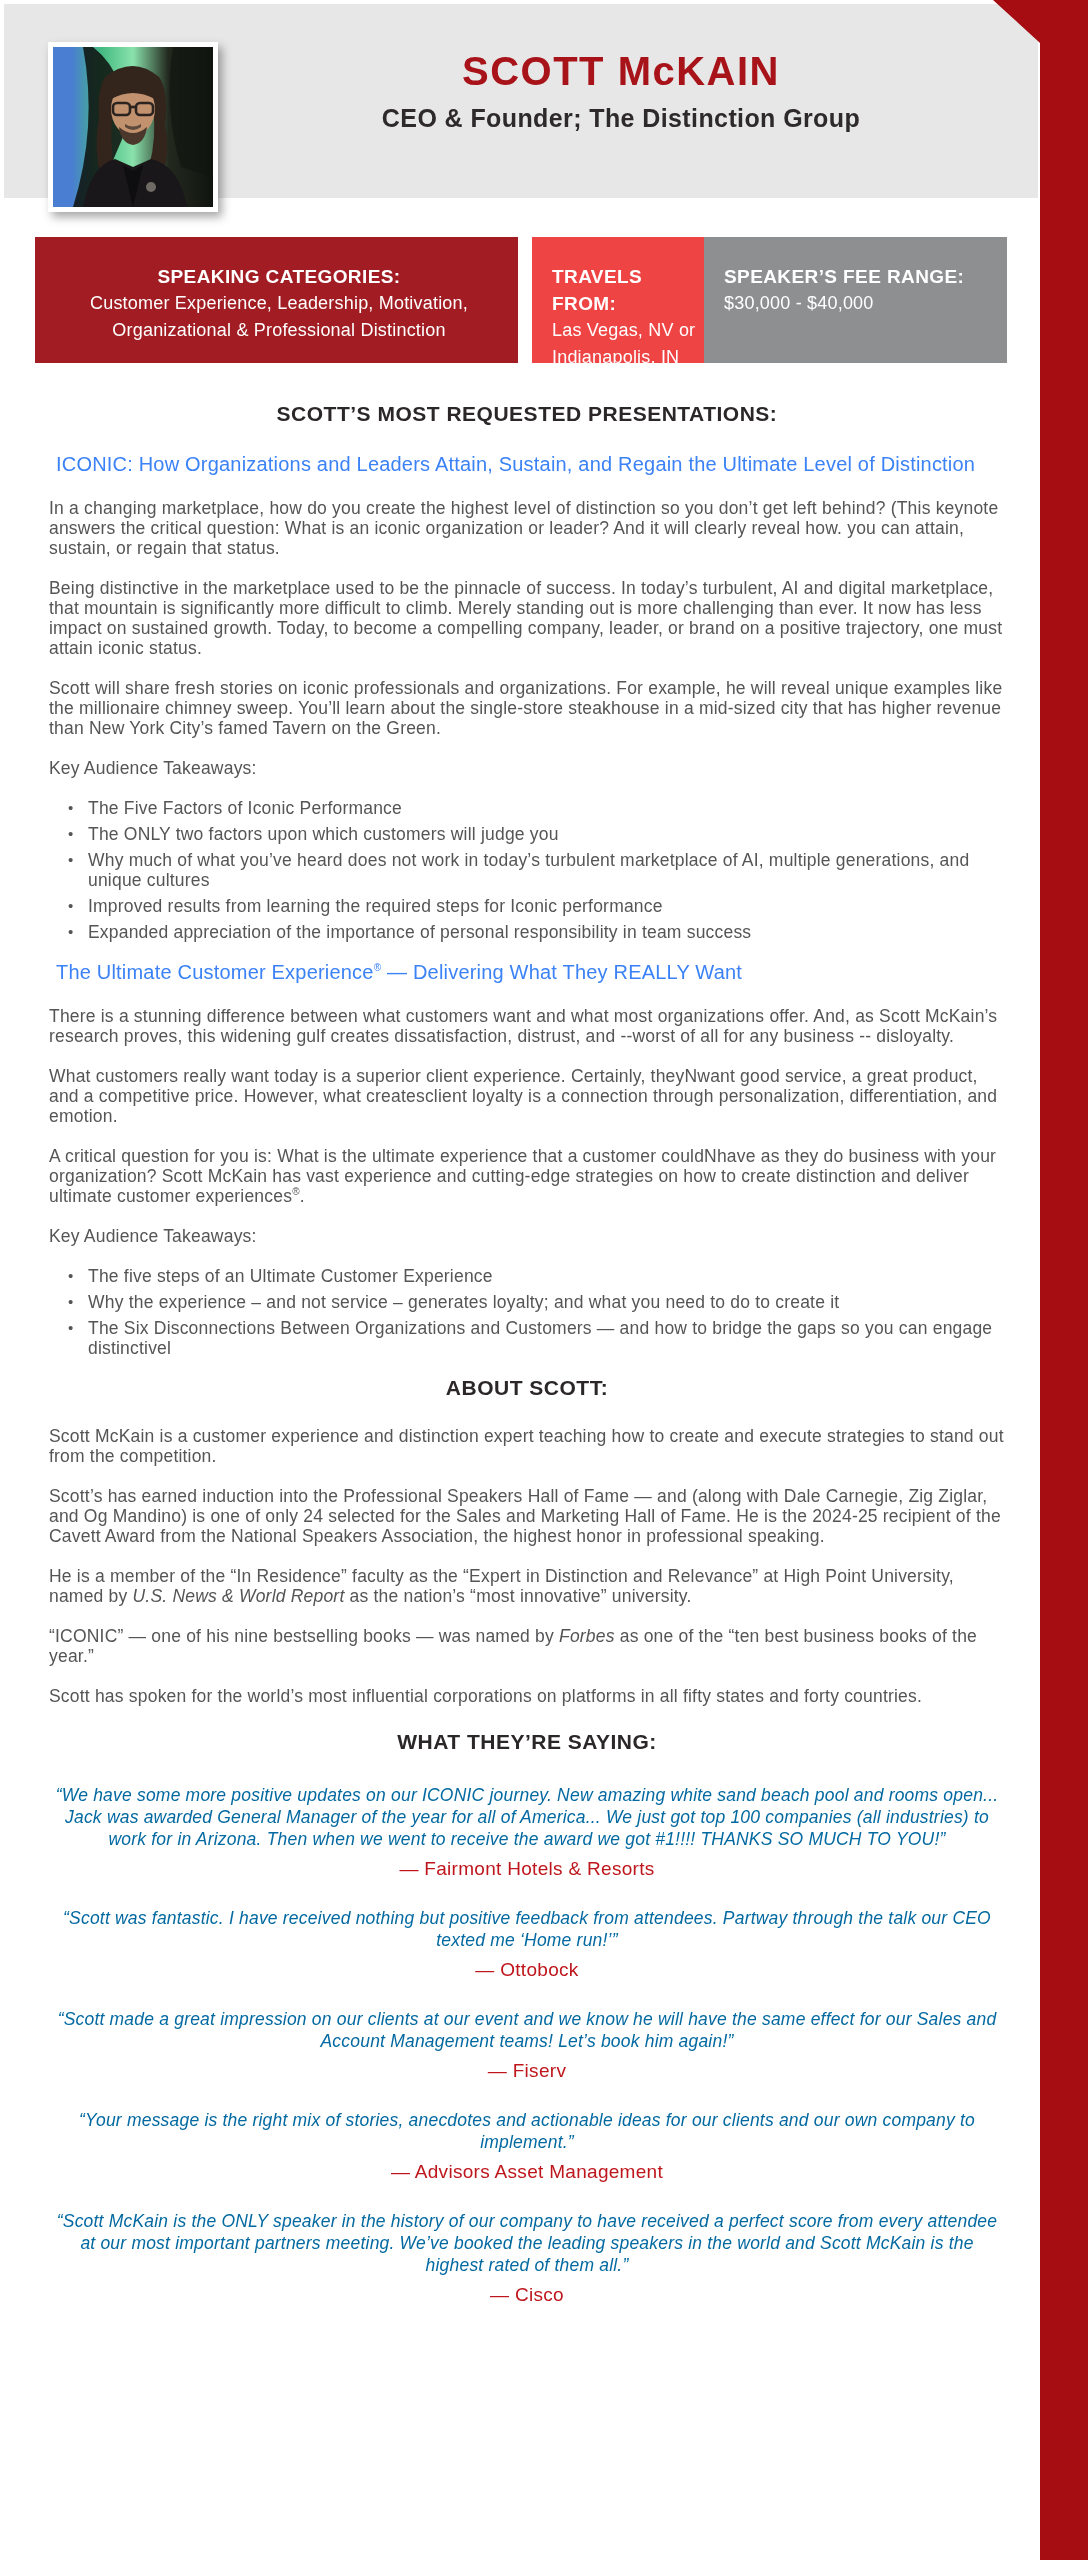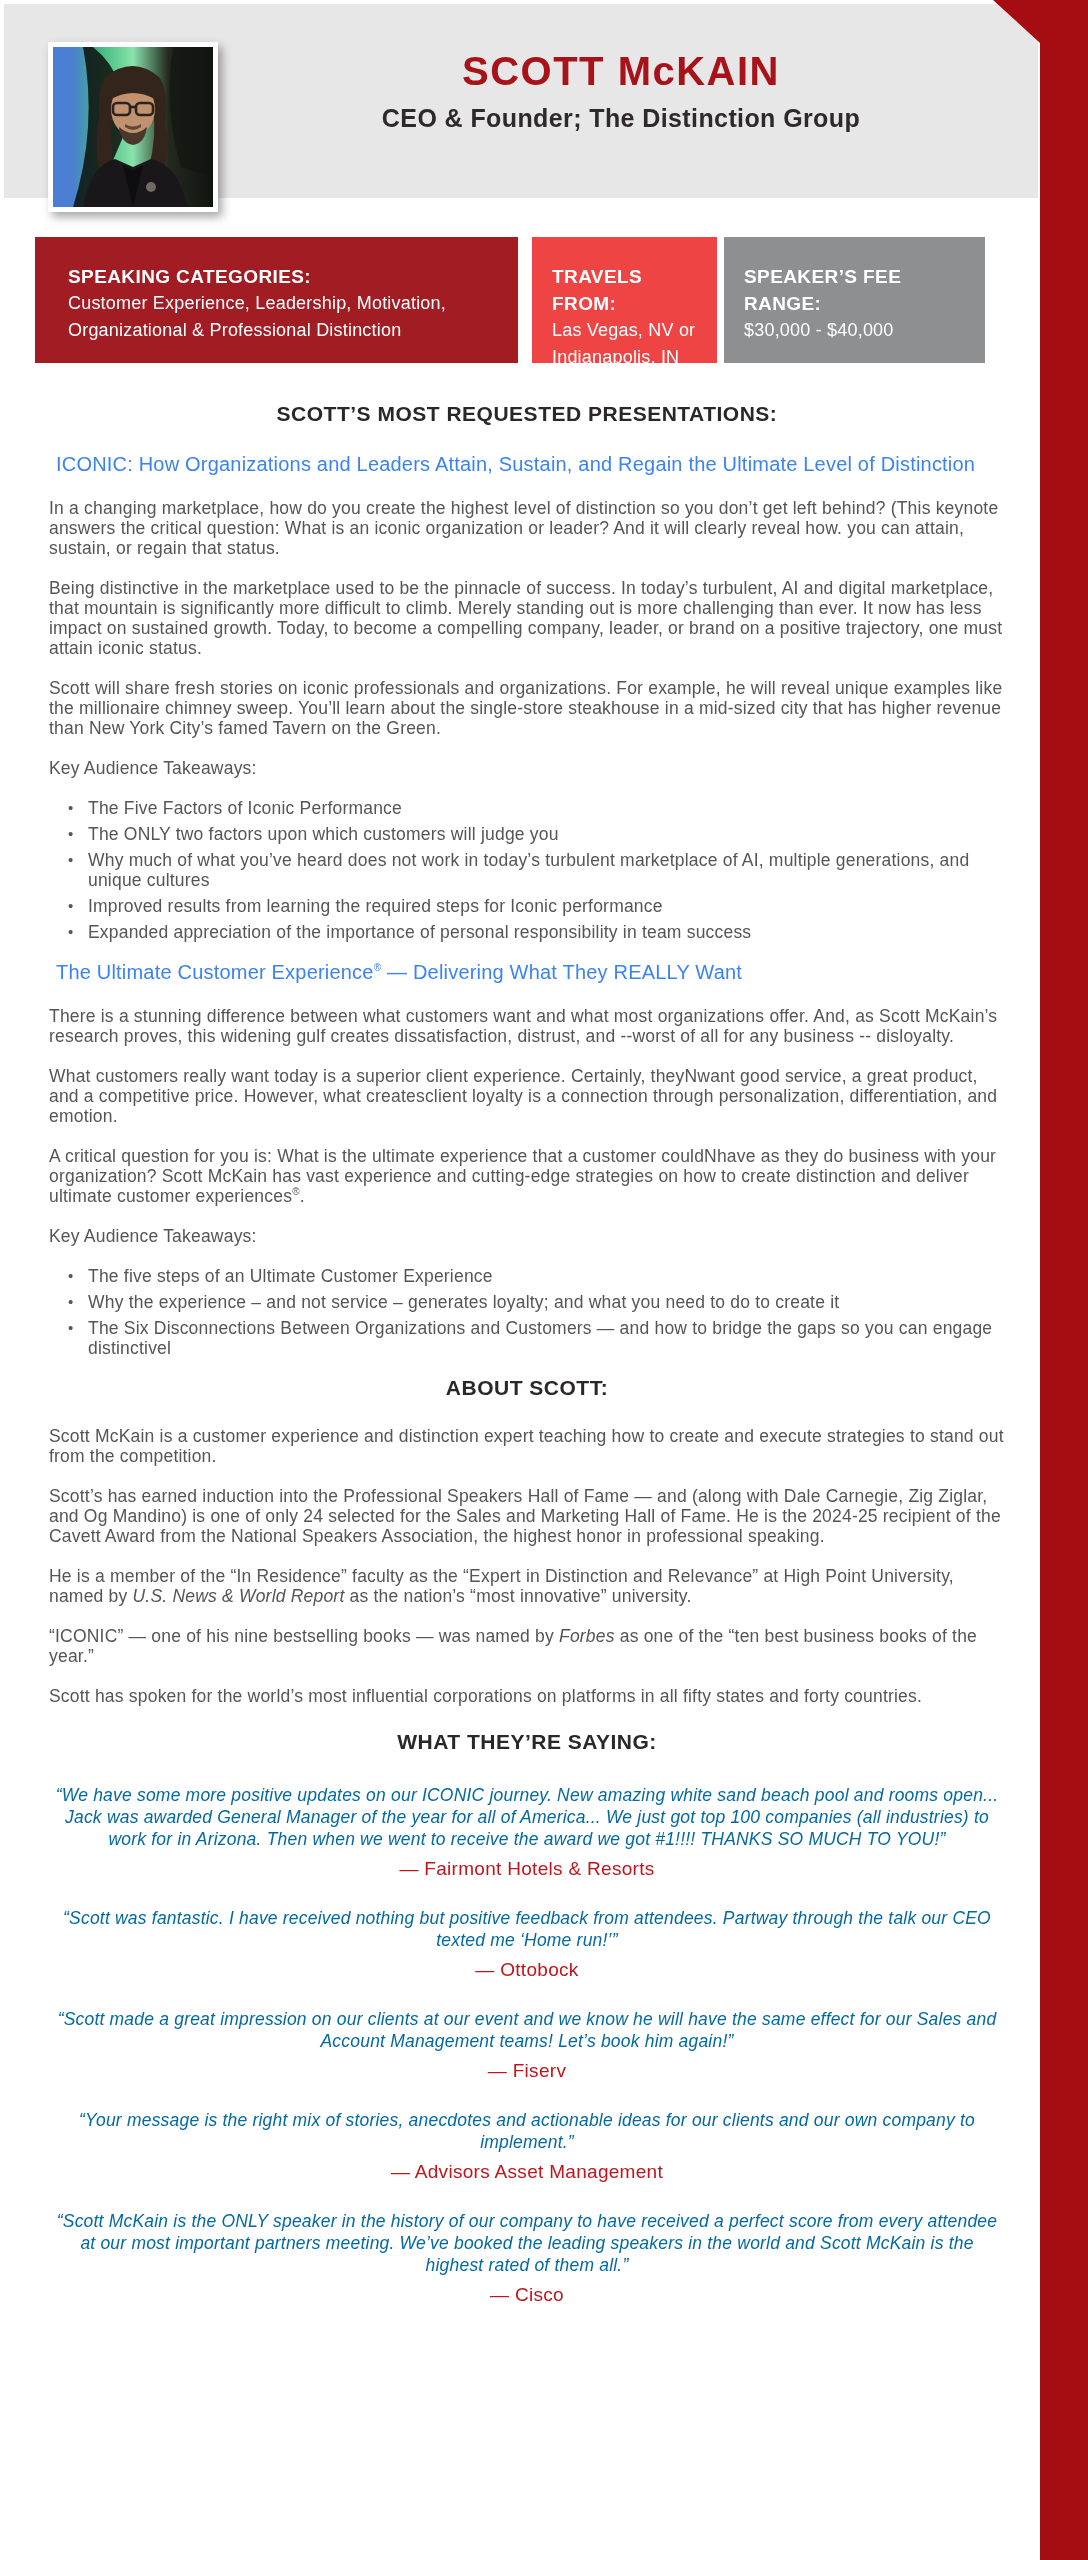--- a/index.html
+++ b/index.html
@@ -37,23 +37,23 @@
     font-size:40px; font-weight:bold; color:#a8131a; letter-spacing:1.5px;
     line-height:44px; margin:5px;text-align:center;
   }
   .speaker-title {
     font-size:25px; font-weight:bold; color:#2e2a2b; letter-spacing:0.4px;
     line-height:30px; margin:10px 0 0 0;
   }
 
   
   .info-box { position:absolute; top:237px; height:126px; z-index:2; box-sizing:border-box; color:#fff; }
-  .box-red   { left:35px;  width:483px; background:#a11d23; padding:26px 28px 0 33px; }
+  .box-red   { left:35px;  width:483px; background:#a11d23; padding:26px 28px 0 33px;text-align:center; }
   .box-dark  { left:532px; width:185px; background:#ef4444; padding:26px 14px 0 20px; }
-  .box-gray  { left:724px; width:261px; background:#8e8f91; padding:26px 14px 0 20px; }
+  .box-gray  { left:704px; width:303px; background:#8e8f91; padding:26px 14px 0 20px; }
   .box-label { font-weight:bold; font-size:19px; letter-spacing:0.4px; line-height:27px; margin:0; }
   .box-value { font-size:18px; letter-spacing:0.2px; line-height:27px; margin:0; }
 
   
   .content {
     position:absolute; left:49px; top:402px; width:956px; z-index:2;
     color:#555557; font-size:17.5px; line-height:20px; letter-spacing:0.2px;
   }
   .section-heading {
     text-align:center; font-weight:bold; color:#2b2728; font-size:21px;

